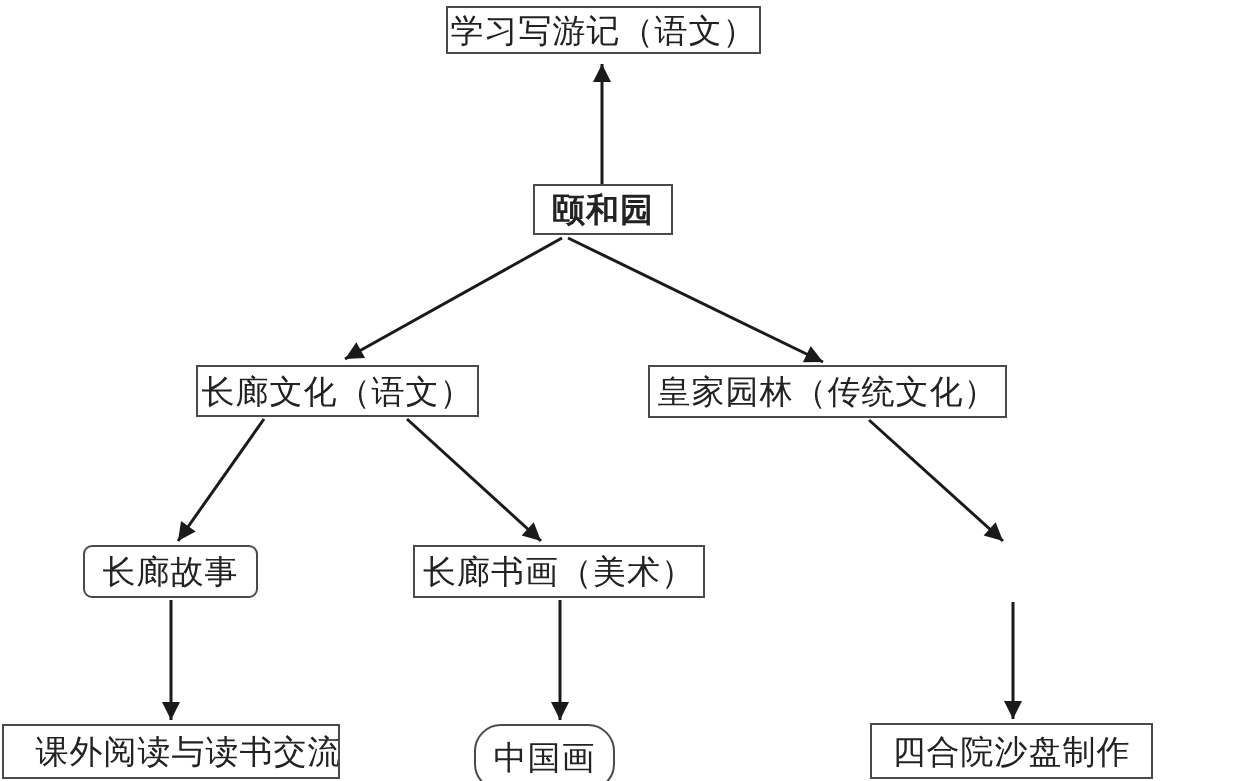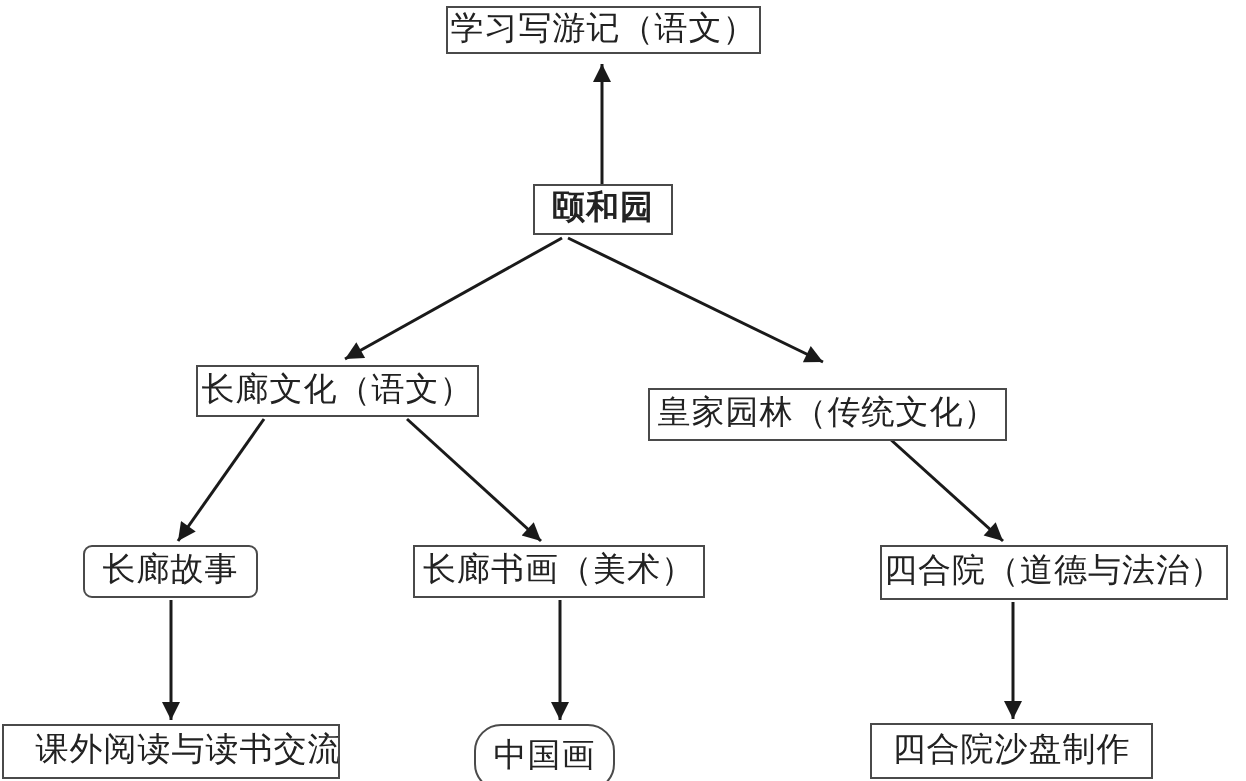--- a/index.html
+++ b/index.html
@@ -6,21 +6,21 @@
     margin: 0;
     padding: 0;
     background: #ffffff;
   }
   .canvas {
     position: relative;
     width: 1246px;
     height: 781px;
     background: #ffffff;
     overflow: hidden;
-    font-family: Liberation Mono, monospace;
+    font-family: Liberation Sans, sans-serif;
   }
   .edges-layer {
     position: absolute;
     left: 0;
     top: 0;
     width: 1246px;
     height: 781px;
     pointer-events: none;
   }
   .node {
@@ -38,21 +38,21 @@
     white-space: nowrap;
     overflow: hidden;
   }
   .node.bold {
     font-weight: 700;
   }
   
   #n-travel-writing        { left: 446px; top:   6px; width: 315px; height: 48px; }
   #n-summer-palace         { left: 533px; top: 184px; width: 140px; height: 51px; }
   #n-corridor-culture      { left: 196px; top: 365px; width: 283px; height: 52px; }
-  #n-royal-garden          { left: 648px; top: 365px; width: 359px; height: 53px; margin-top: 23px; }
+  #n-royal-garden          { left: 648px; top: 365px; width: 359px; height: 53px; }
   #n-corridor-stories      { left:  83px; top: 545px; width: 175px; height: 53px; border-radius: 9px; }
   #n-corridor-art          { left: 413px; top: 545px; width: 292px; height: 53px; }
   #n-siheyuan              { left: 880px; top: 545px; width: 348px; height: 55px; }
   #n-extracurricular-read  { left:   2px; top: 724px; width: 338px; height: 55px; padding-left: 35px; }
   #n-chinese-painting      { left: 474px; top: 724px; width: 141px; height: 67px; border-radius: 27px; }
   #n-siheyuan-sandbox      { left: 870px; top: 723px; width: 283px; height: 56px; }
 </style>
 </head>
 <body>
 
@@ -89,21 +89,20 @@
   <div class="node bold" id="n-summer-palace">颐和园</div>
 
   <div class="node" id="n-corridor-culture">长廊文化（语文）</div>
 
   <div class="node" id="n-royal-garden">皇家园林（传统文化）</div>
 
   <div class="node" id="n-corridor-stories">长廊故事</div>
 
   <div class="node" id="n-corridor-art">长廊书画（美术）</div>
 
-  <div class="node" id="n-siheyuan">四合院（道德与法治）</div>
 
   <div class="node" id="n-extracurricular-read">课外阅读与读书交流</div>
 
   <div class="node" id="n-chinese-painting">中国画</div>
 
   <div class="node" id="n-siheyuan-sandbox">四合院沙盘制作</div>
 
 </div>
 
 </body></html>

